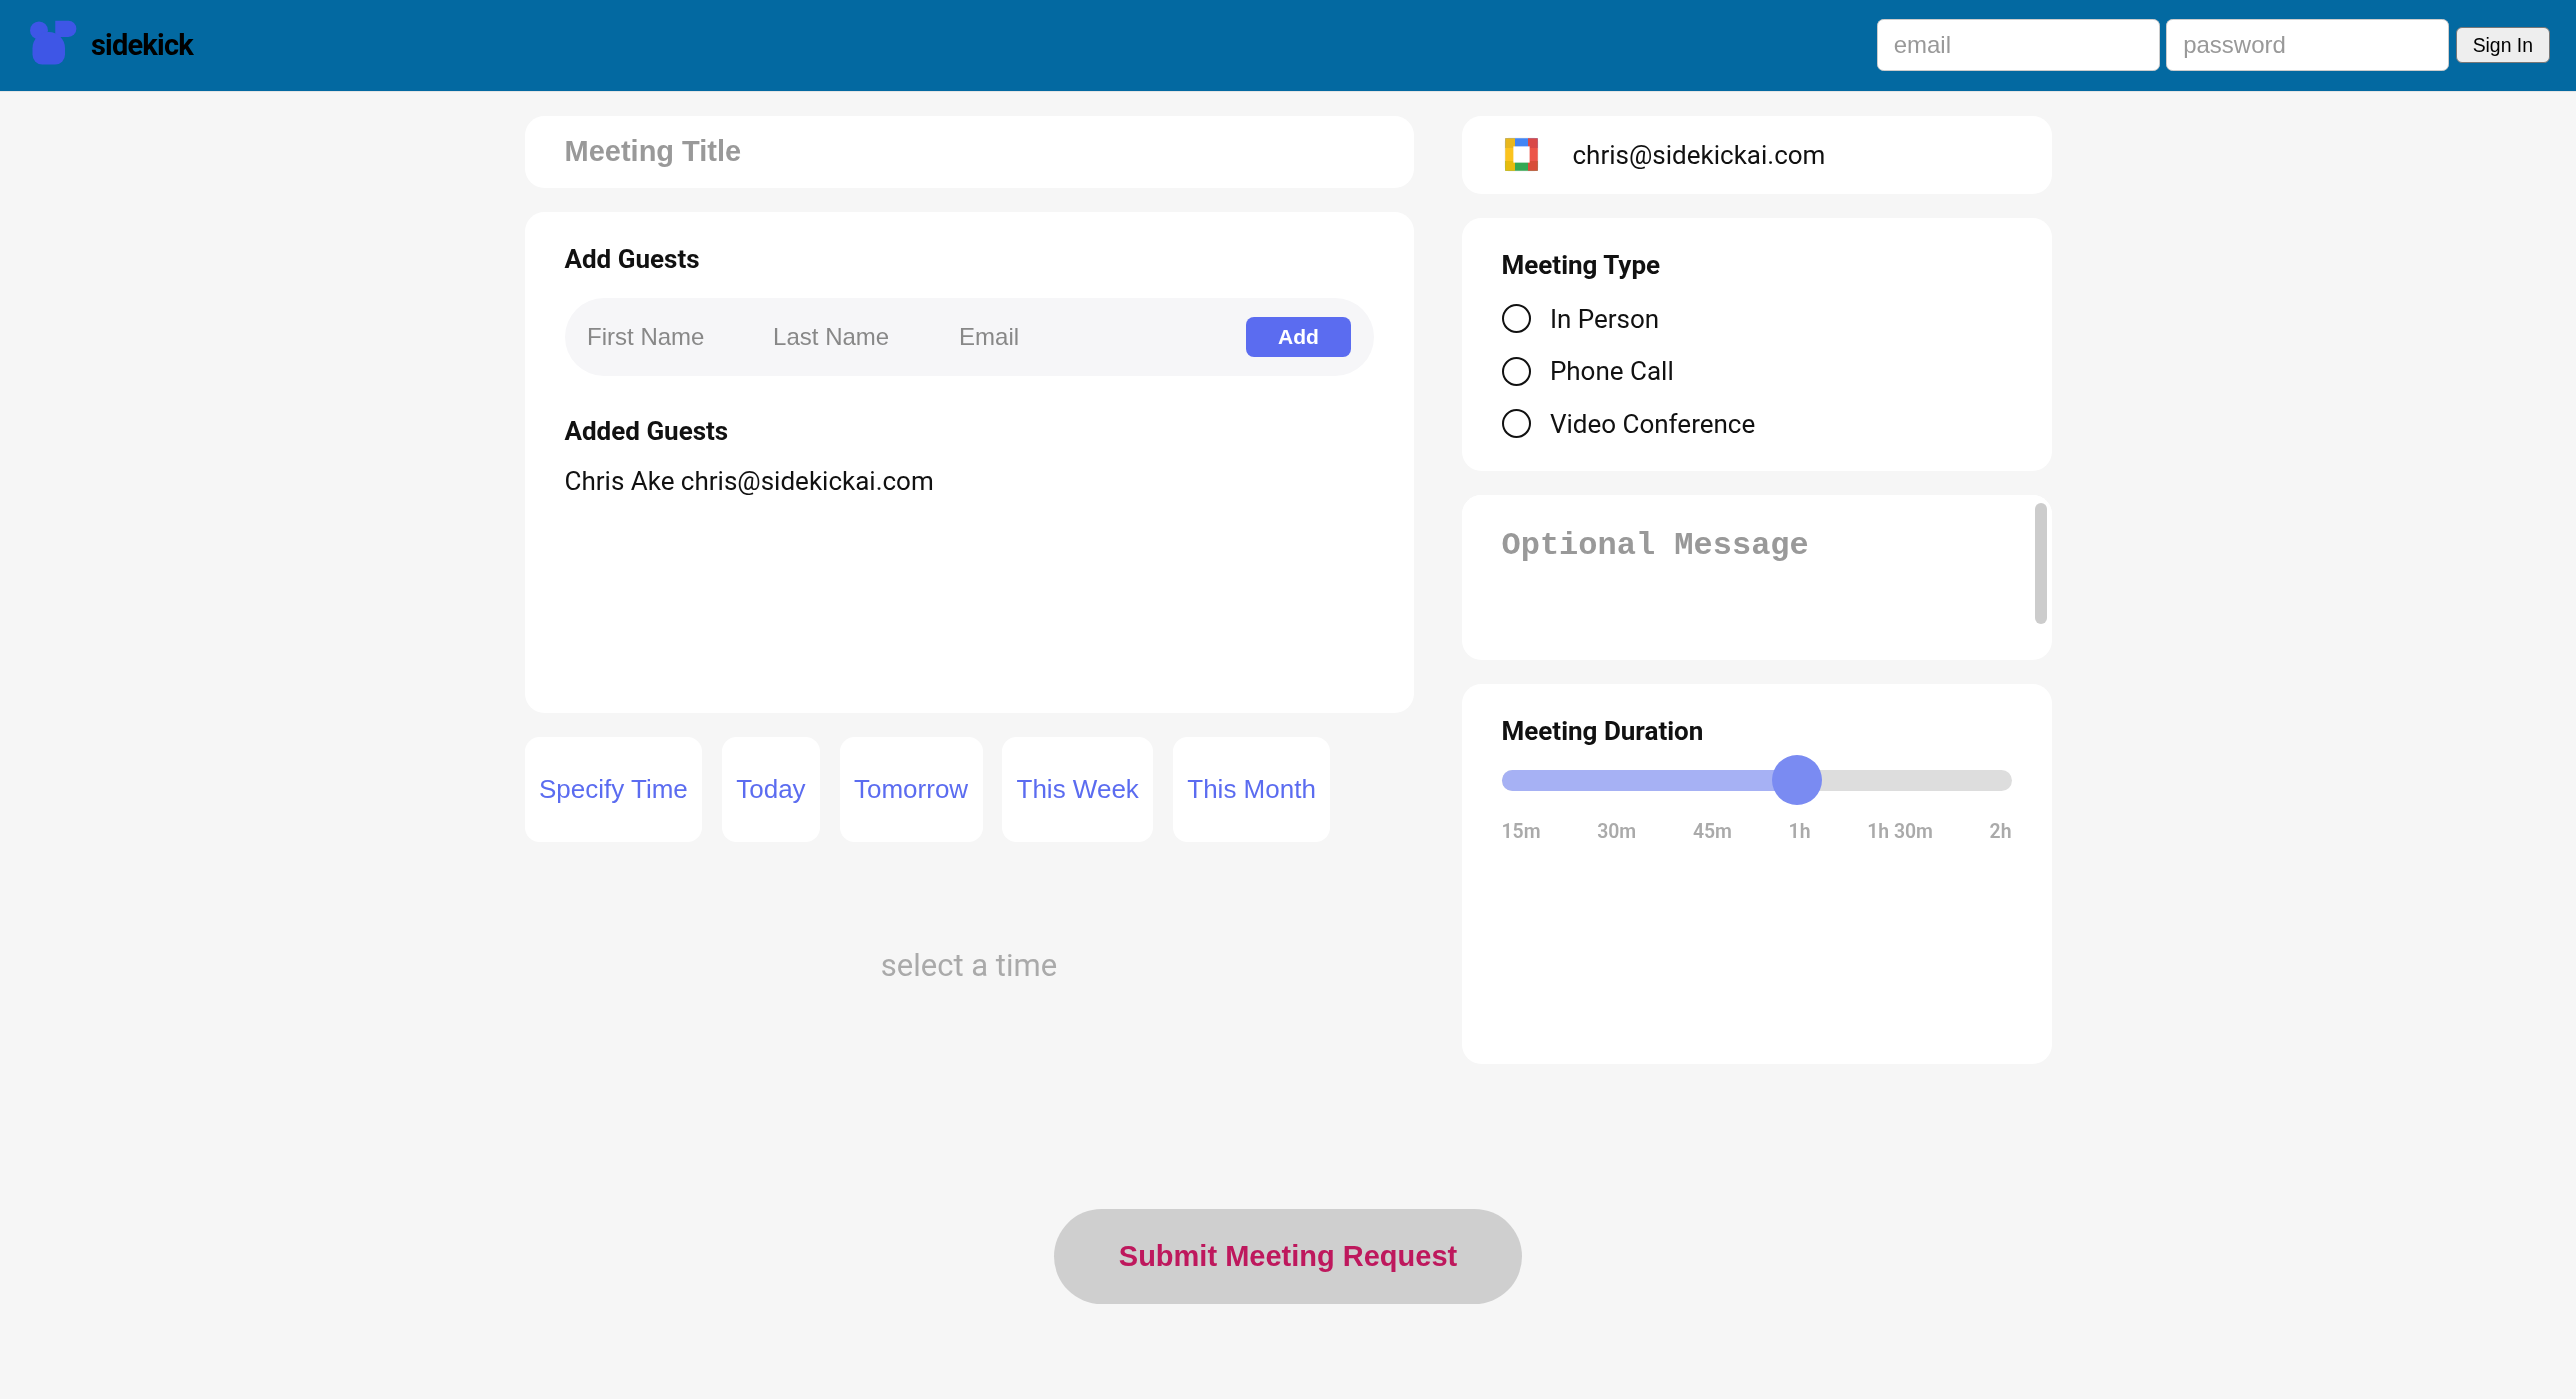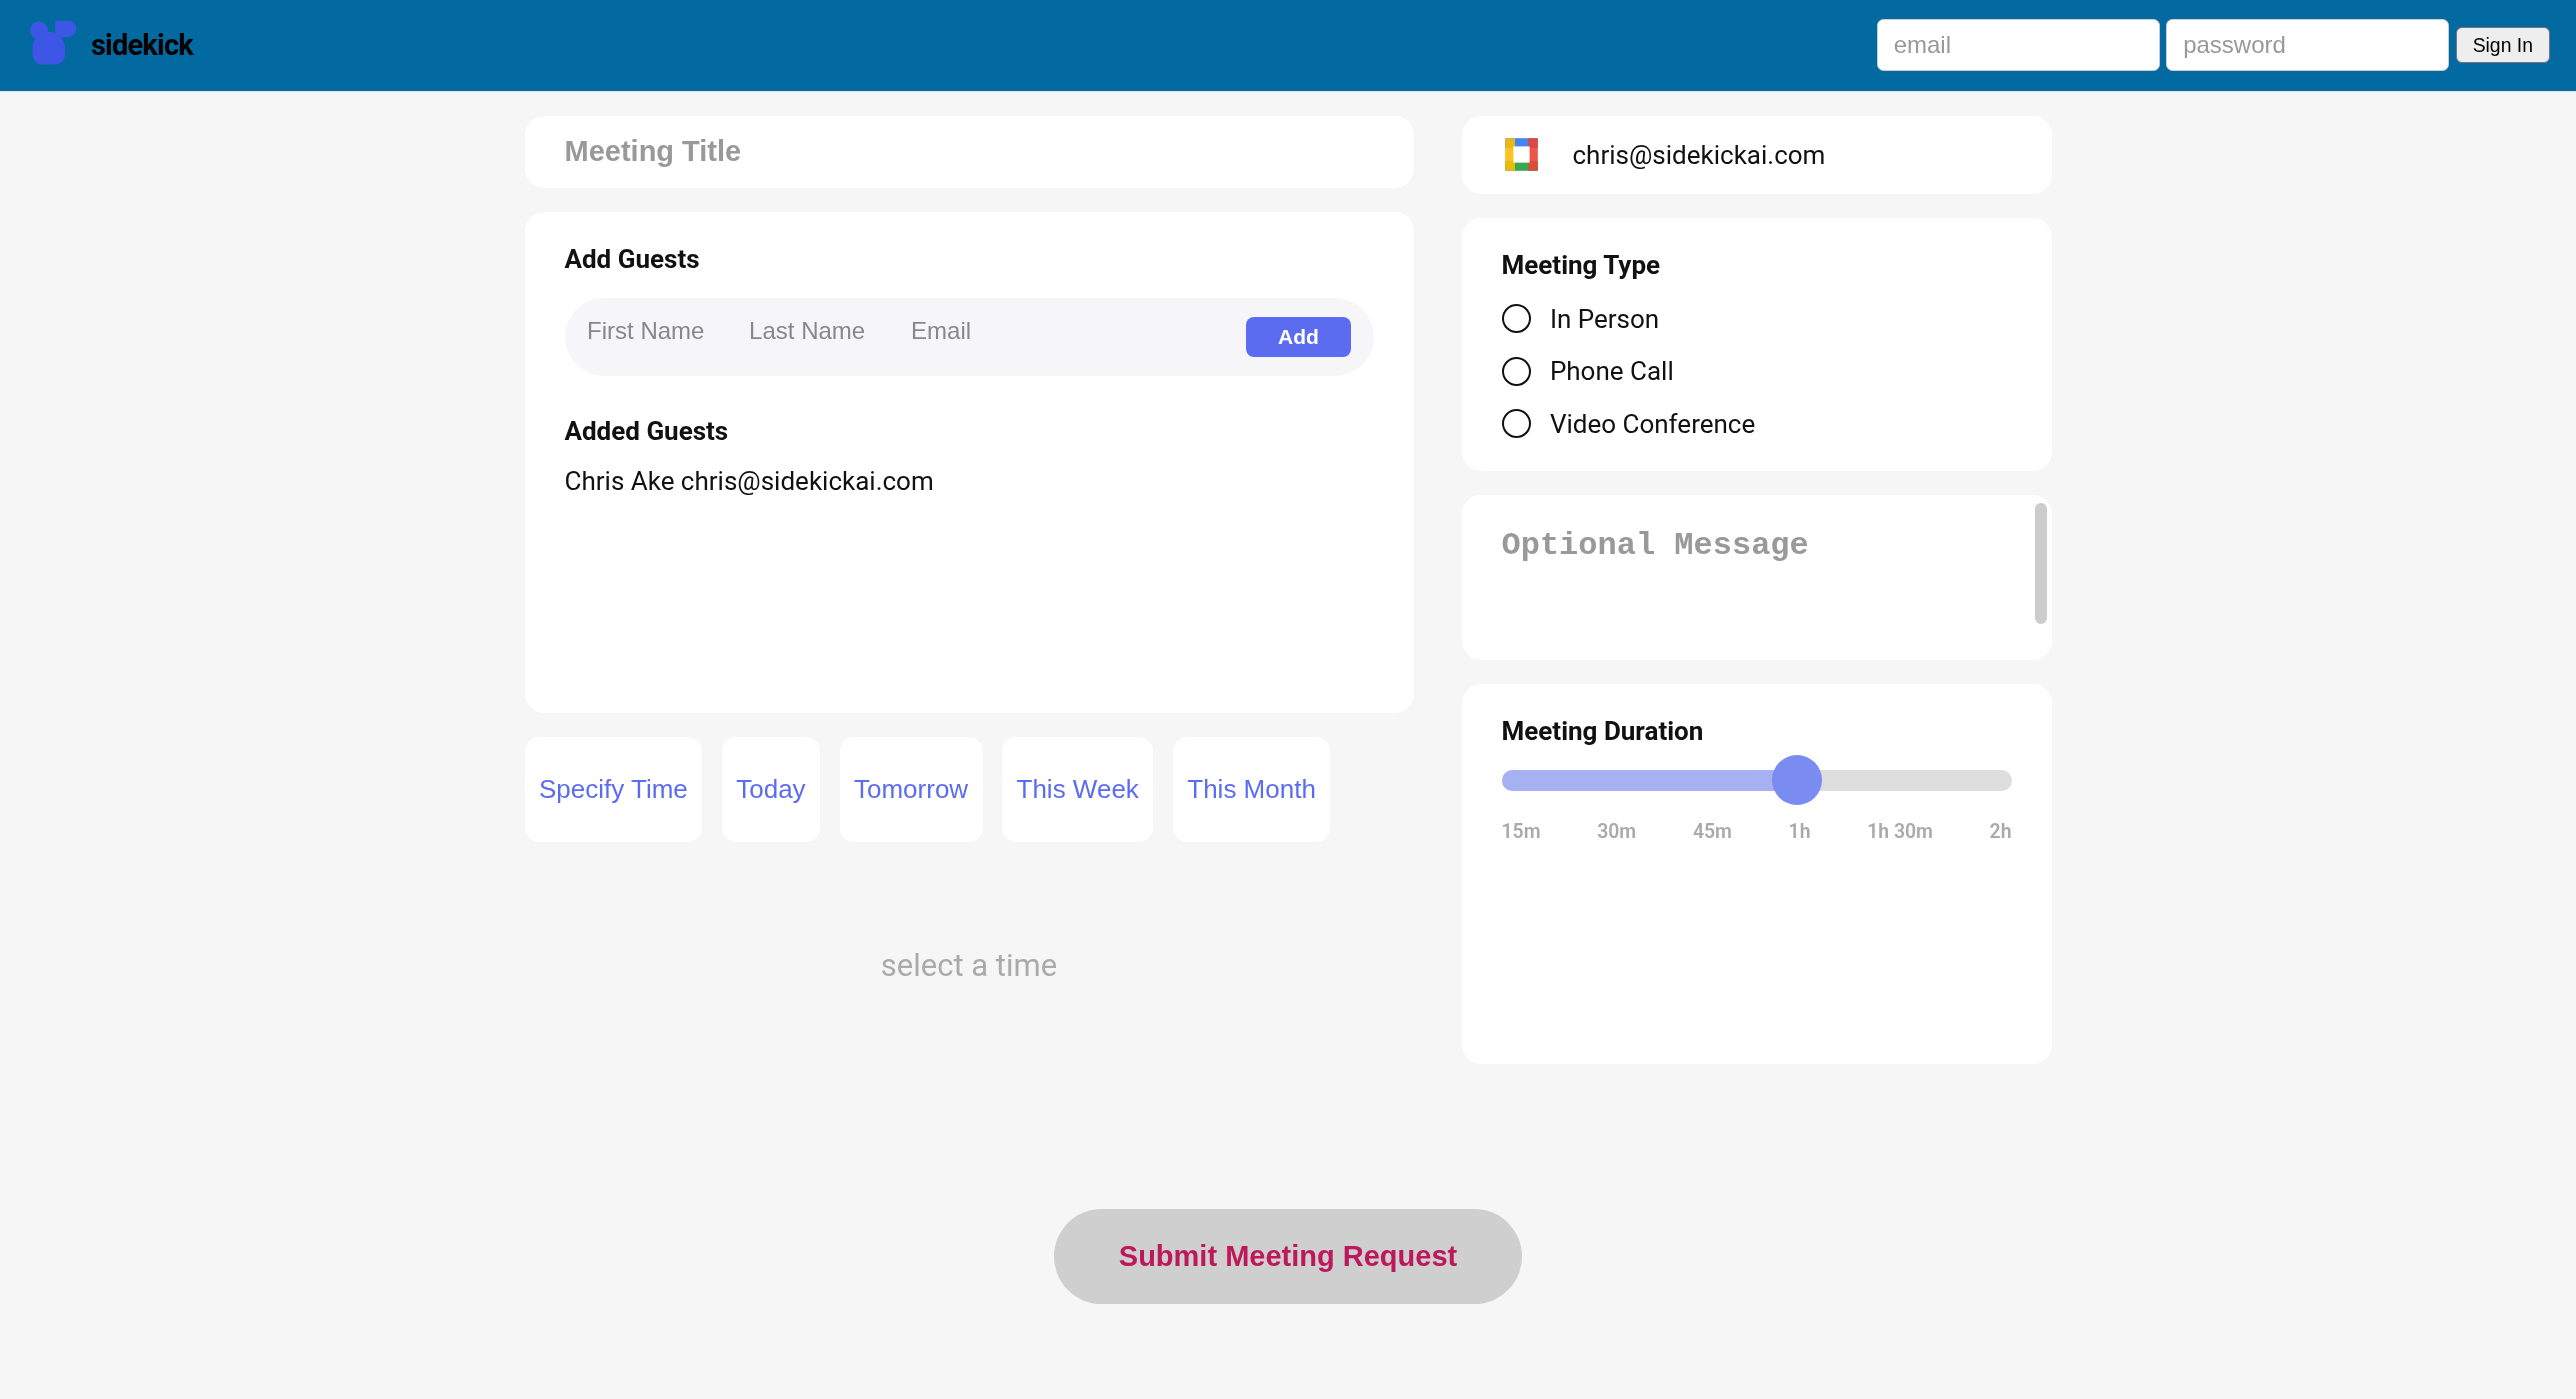--- a/index.html
+++ b/index.html
@@ -51,21 +51,21 @@
 
 .title-input {
   width: 100%; border: none; font-size: 29px; font-weight: 600;
   background: transparent; color: #111; outline: none;
 }
 .title-input::placeholder { color: #999; font-weight: 600; }
 
 h3 { font-size: 26px; font-weight: 700; margin-bottom: 24px; }
 
 .guest-row {
-  display: flex; align-items: flex-start; 
+  display: flex; align-items: center; gap: 24px;
   background: #f6f6f8; border-radius: 40px; padding: 19.4px 22.6px;
 }
 .guest-row input {
   border: none; background: transparent; font-size: 24px; outline: none;
   min-width: 0;
 }
 .guest-row input.first { width: 162px; }
 .guest-row input.last { width: 162px; }
 .guest-row input.email { flex: 1; }
 .guest-row input::placeholder { color: #888; }

